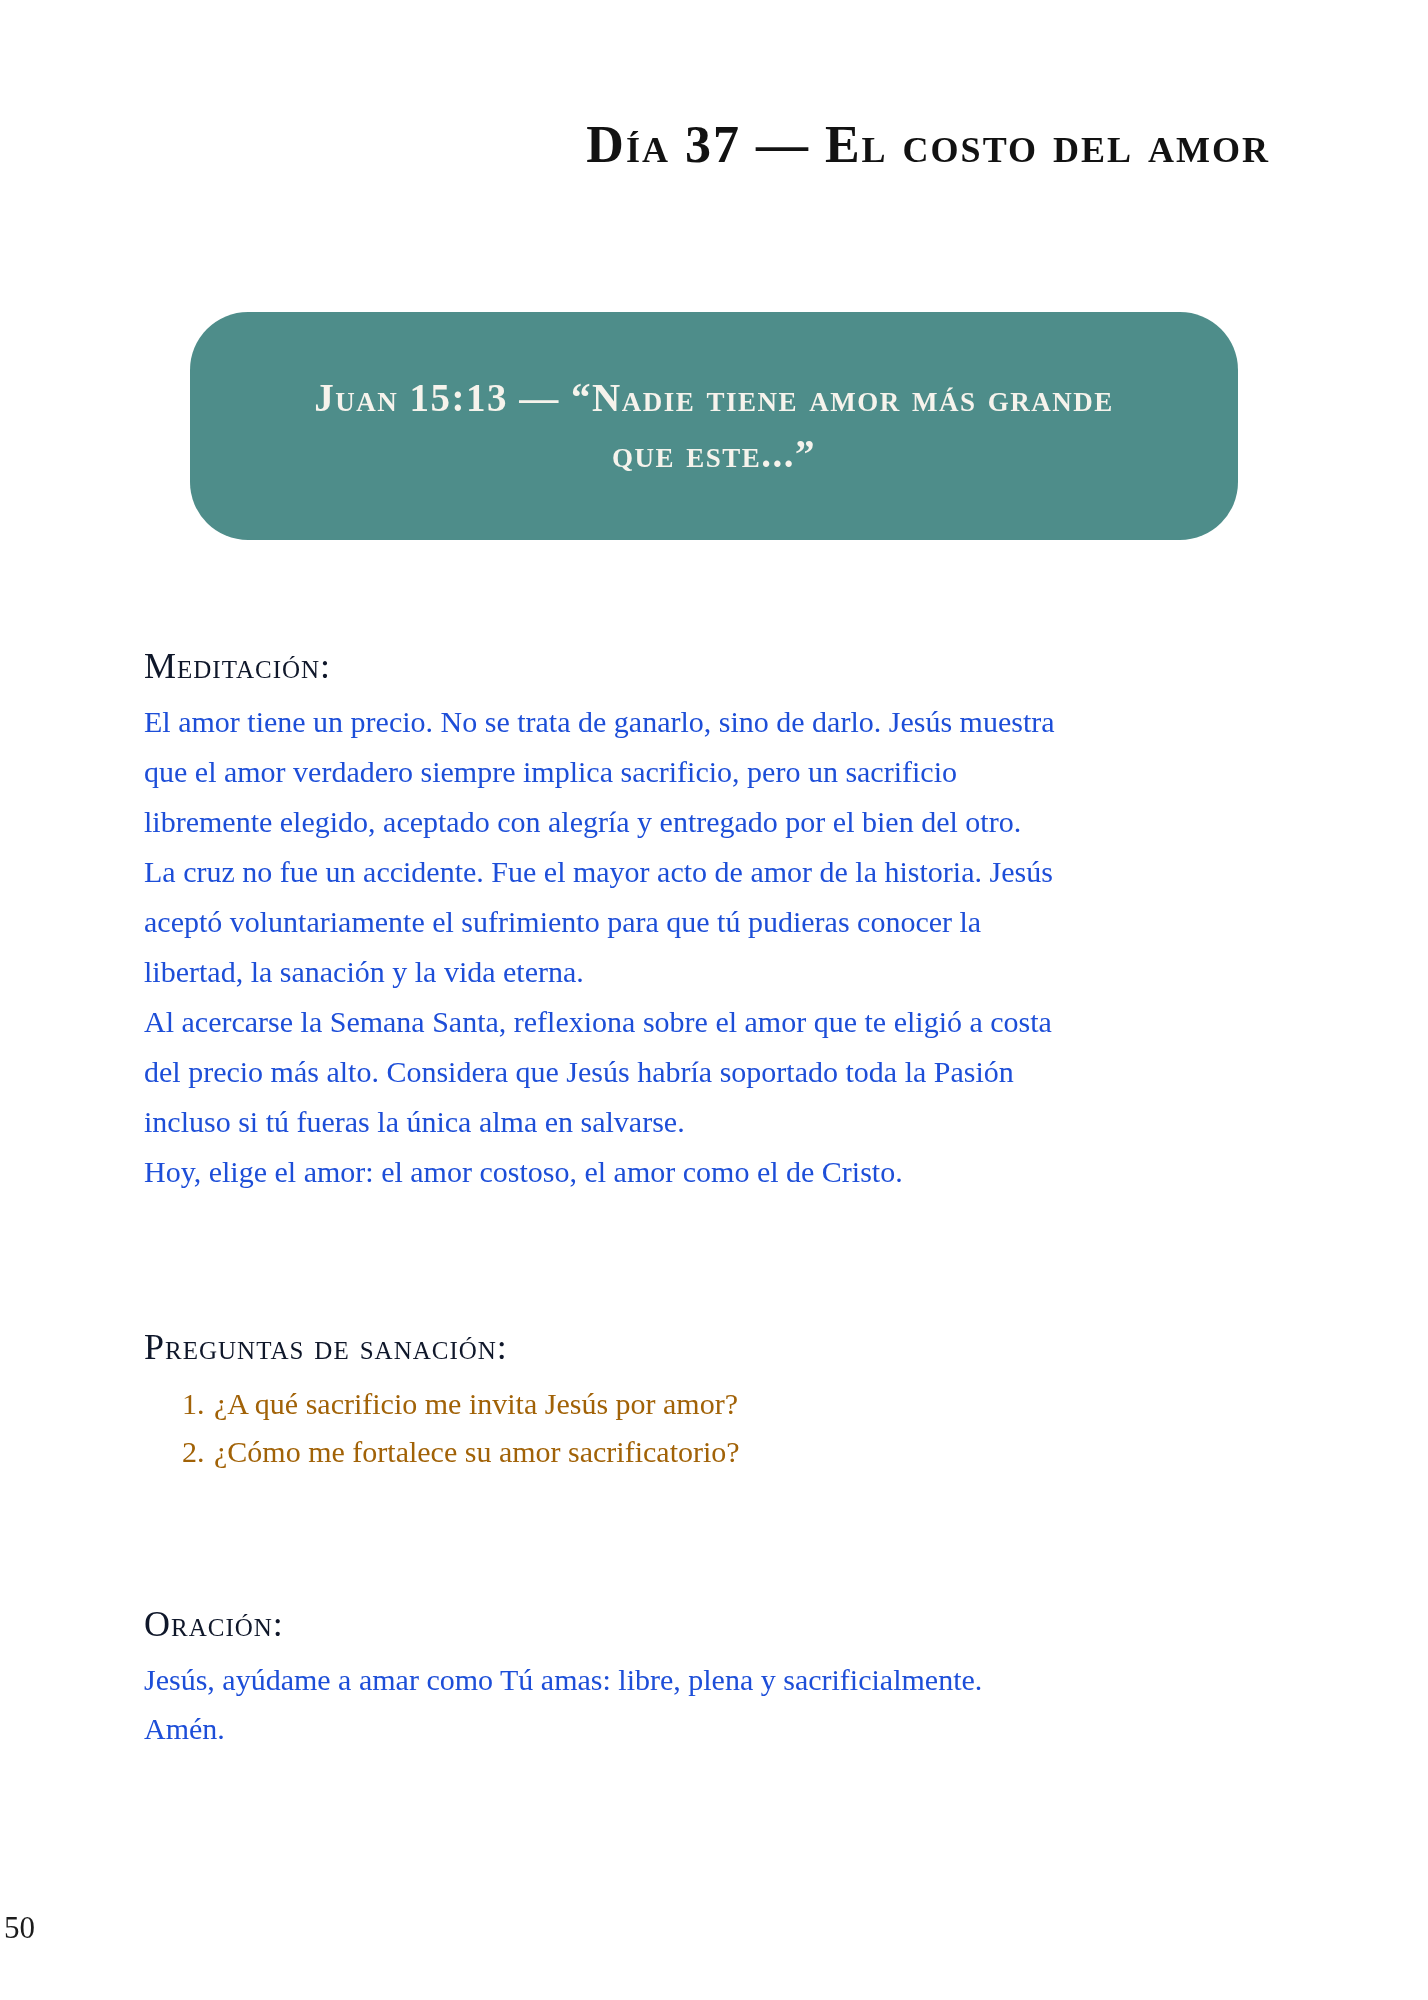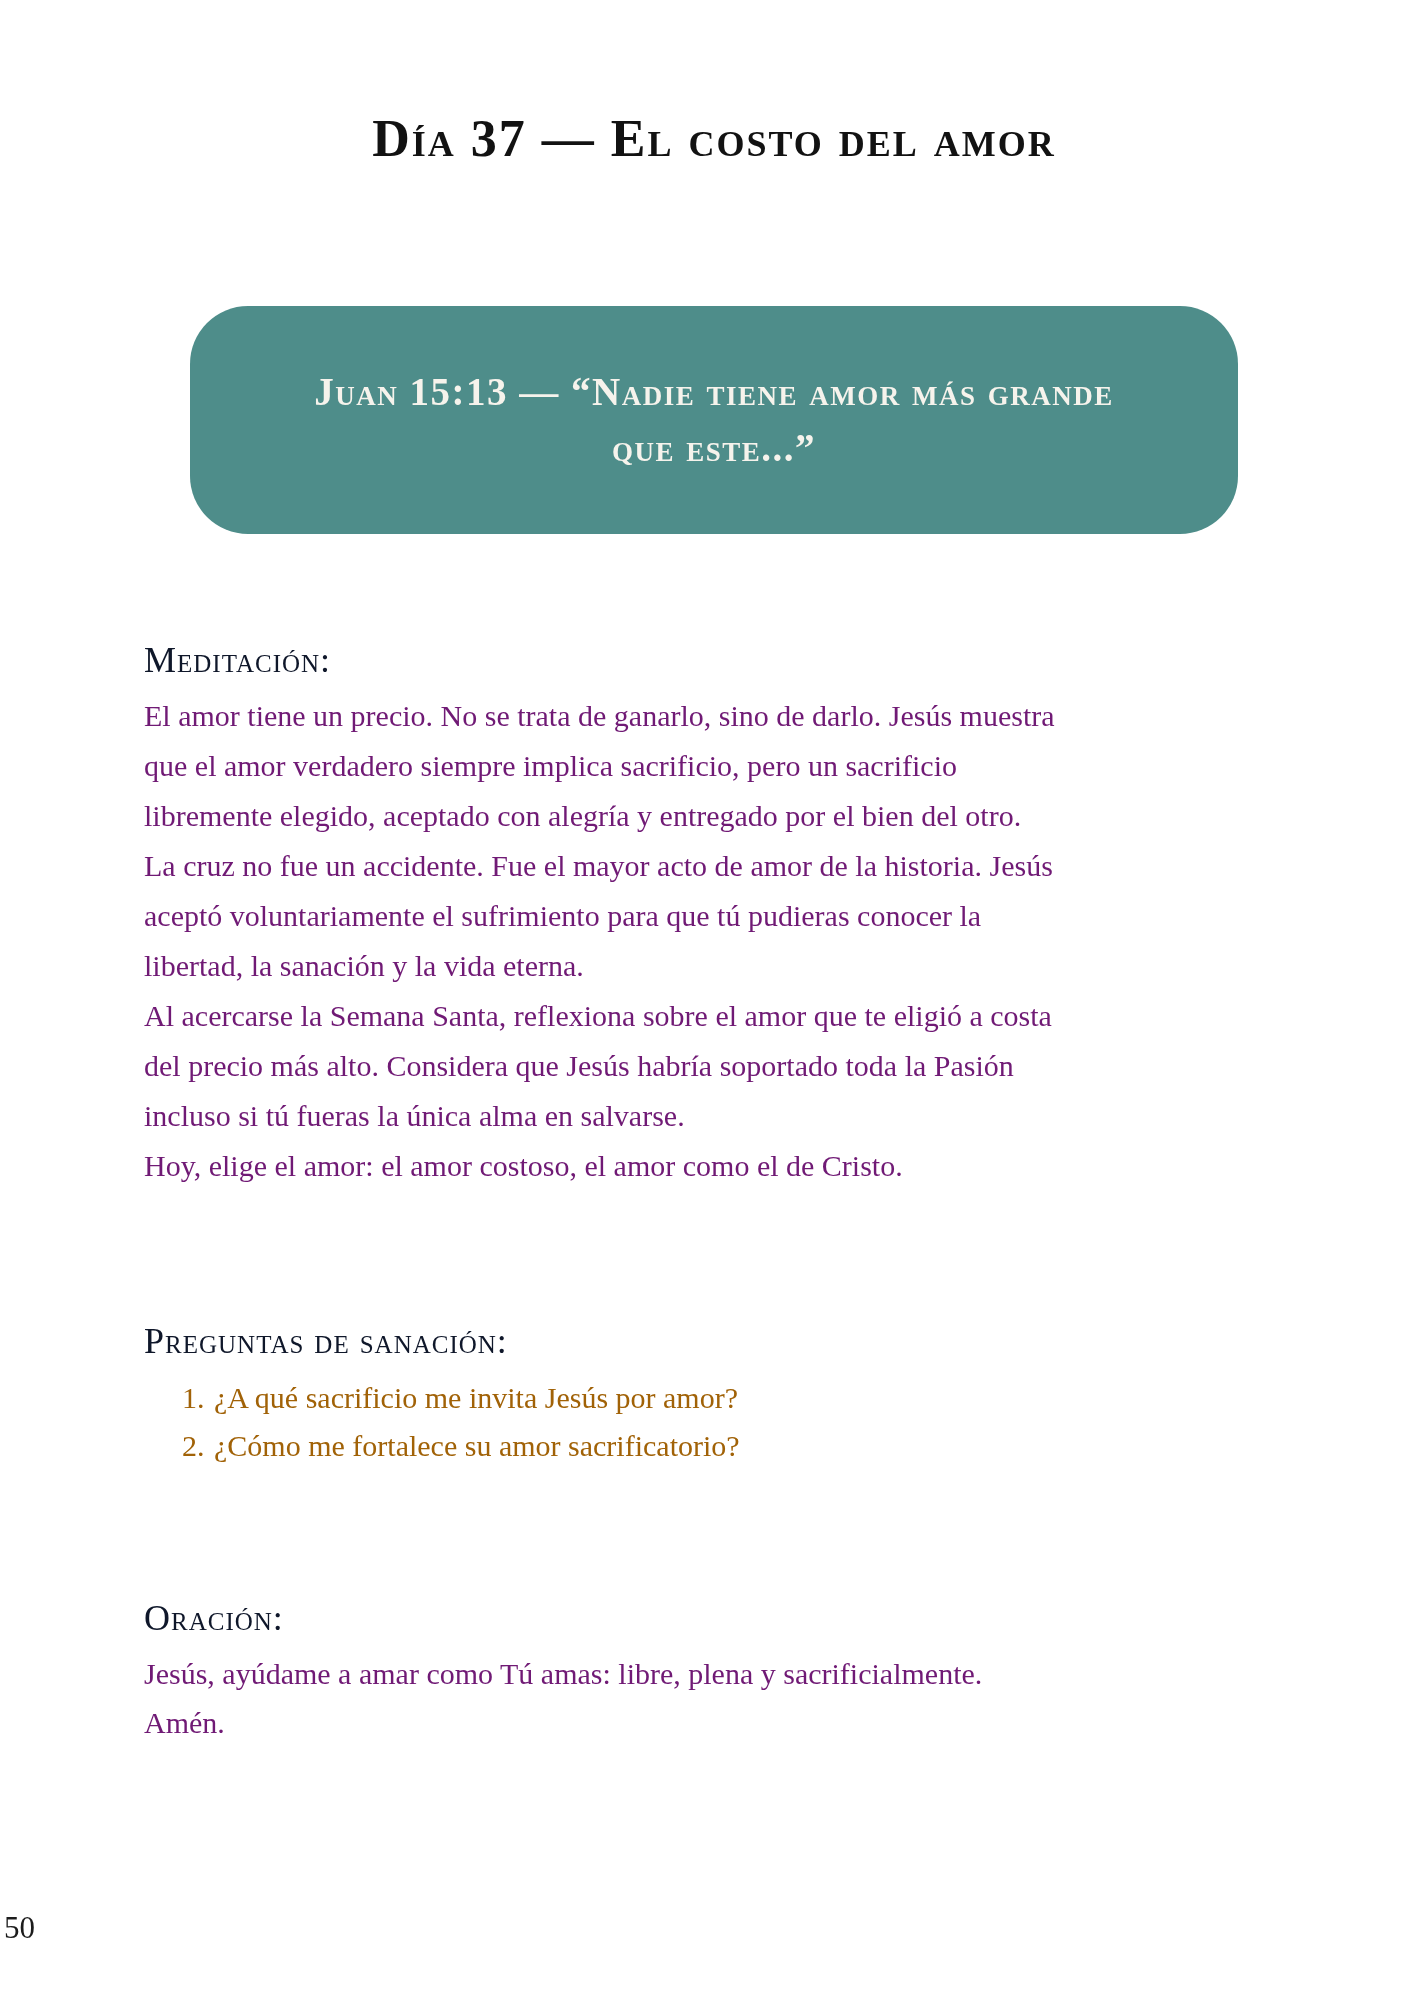--- a/index.html
+++ b/index.html
@@ -14,22 +14,22 @@
     height: 2000px;
     margin: 0 auto;
     background: #ffffff;
     box-sizing: border-box;
     padding: 98px 144px 0 144px;
     font-family: "Liberation Serif", "DejaVu Serif", serif;
     color: #1e1e1e;
     overflow: hidden;
   }
   .title {
-    margin: 8px;
-    text-align: center;
+    margin: 14px;
+    text-align: right;
     font-variant: small-caps;
     font-weight: 700;
     font-size: 52px;
     line-height: 66px;
     letter-spacing: 2px;
     color: #121212;
   }
   .banner {
     margin: 134px auto 0 auto;
     width: 1048px;
@@ -59,21 +59,21 @@
     font-size: 36px;
     line-height: 45px;
     letter-spacing: 1px;
     color: #0f172a;
   }
   .section-meditation { margin-top: 104px; }
   .body-text {
     margin: 8px 0 0 0;
     font-size: 30px;
     line-height: 50px;
-    color: #701a75;
+    color: #1d4ed8;
     white-space: pre-line;
   }
   .section-questions { margin-top: 128px; }
   .questions-list {
     margin: 10px 0 0 0;
     padding: 0 0 0 68px;
     font-size: 30px;
     line-height: 48px;
     color: #a16207;
     list-style: decimal;

